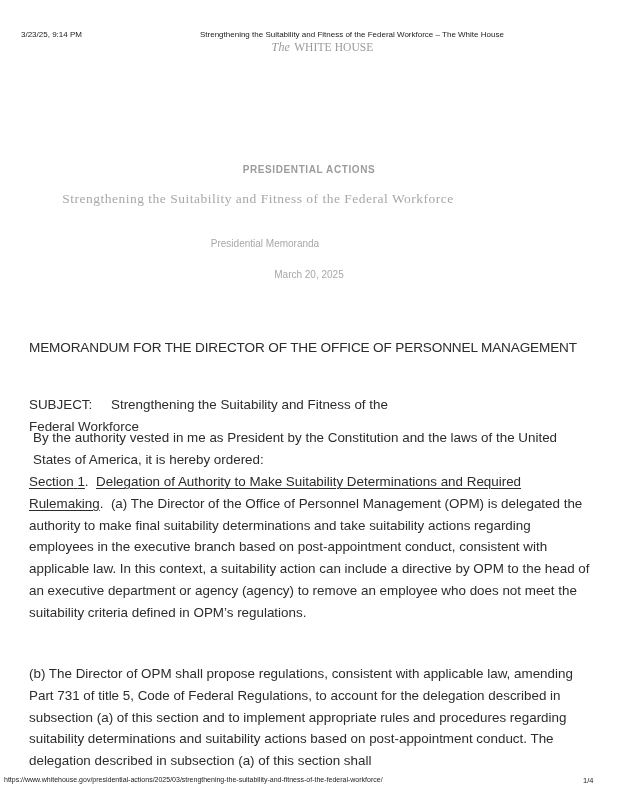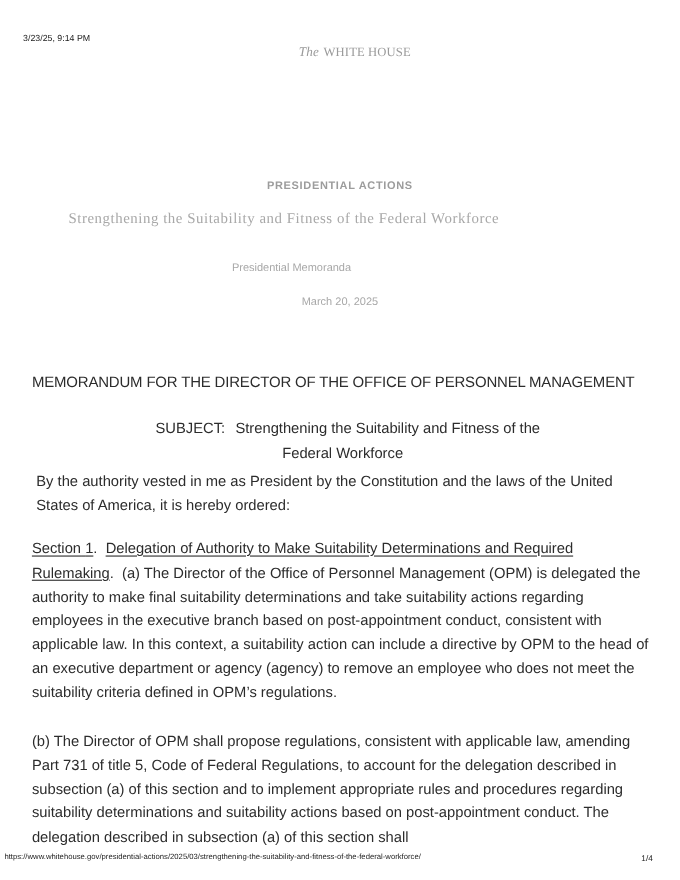--- a/index.html
+++ b/index.html
@@ -107,32 +107,31 @@
       line-height: 21.8px;
       color: #2c2c2c;
     }
     .memo-for {
       top: 337px;
       font-size: 13.6px;
       white-space: nowrap;
       letter-spacing: -0.15px;
     }
     .subject {
-      top: 379px;
-      text-align: center;
+      top: 394px;
     }
     .subject .label {
       display: inline-block;
       width: 82px;
     }
     .authority {
       top: 423px;
     }
     .section1 {
-      top: 488px;
+      top: 471px;
     }
     .section1 .u {
       text-decoration: underline;
       text-underline-offset: 2px;
       text-decoration-thickness: 1px;
     }
     .para-b {
       top: 663px;
     }
     .print-footer {
@@ -154,20 +153,21 @@
       left: 583px;
       top: 0;
       font-size: 7.5px;
     }
   </style>
 </head>
 <body>
 
 <div class="print-header">
   <span class="date">3/23/25, 9:14 PM</span>
+  <span class="title">Strengthening the Suitability and Fitness of the Federal Workforce – The White House</span>
 </div>
 
 <div class="logo">
   <span class="the">The</span><span class="wh">WHITE HOUSE</span>
 </div>
 
 <div class="eyebrow">PRESIDENTIAL ACTIONS</div>
 <h1 class="headline" style="margin:0;font-weight:normal;">Strengthening the Suitability and Fitness of the Federal Workforce</h1>
 <div class="category">Presidential Memoranda</div>
 <div class="date-published">March 20, 2025</div>

